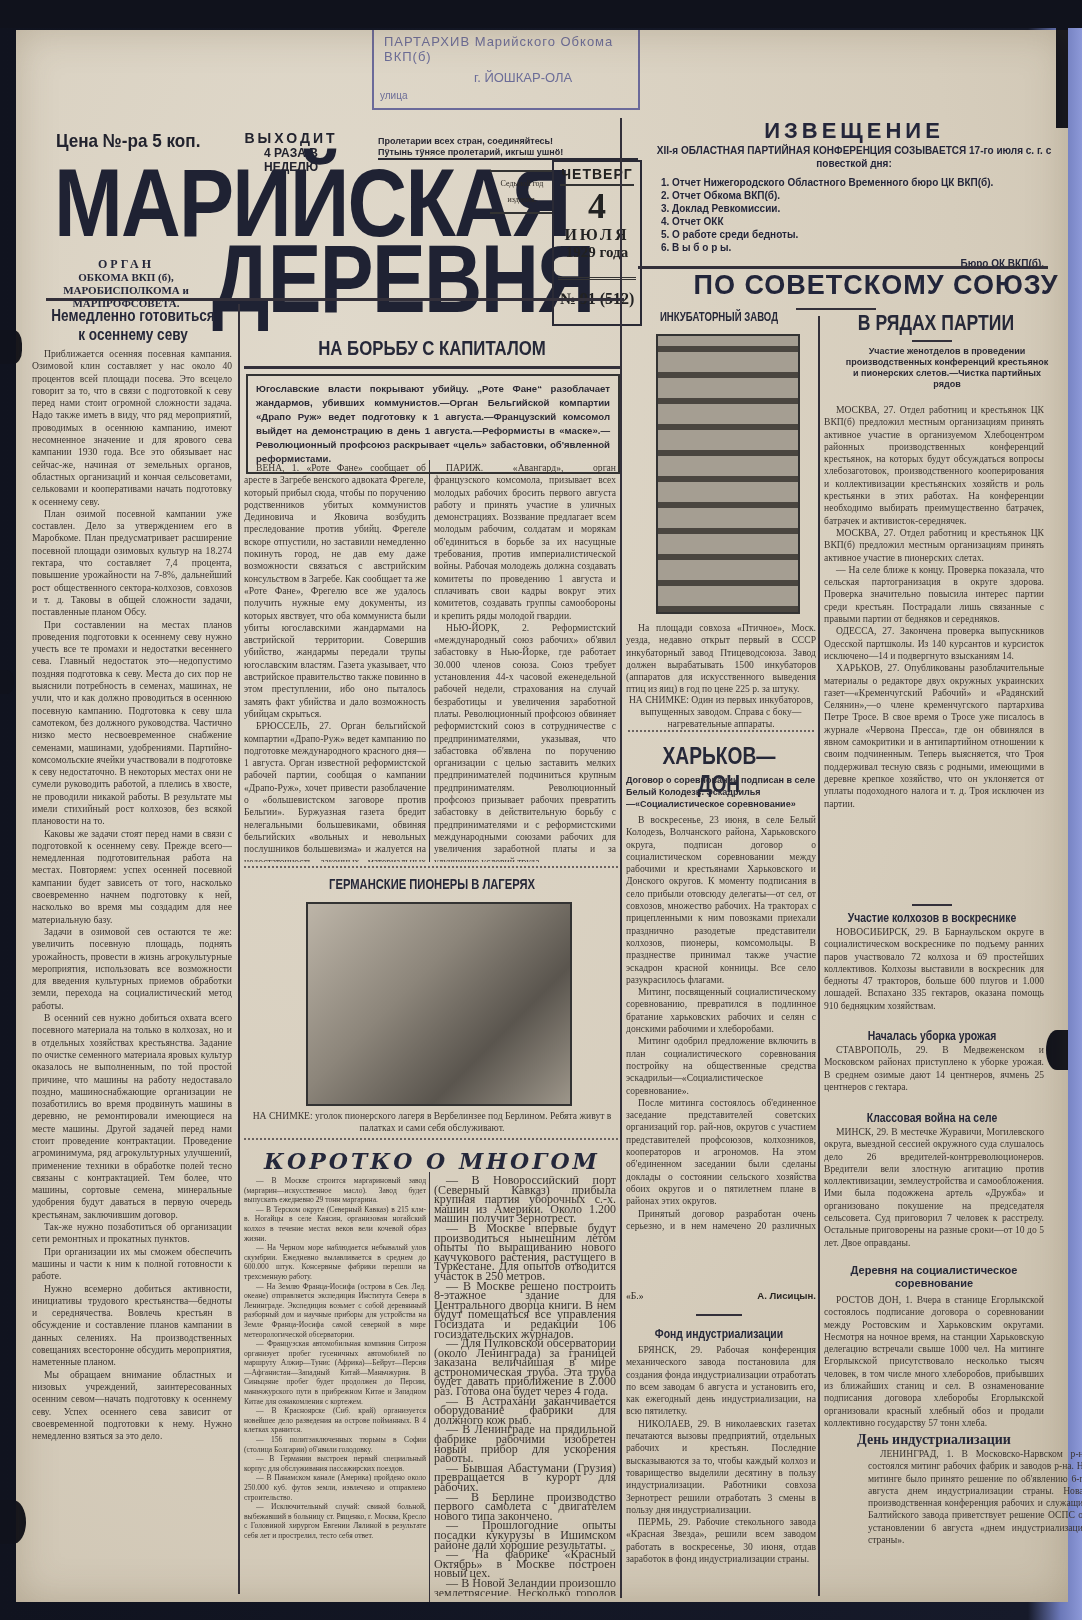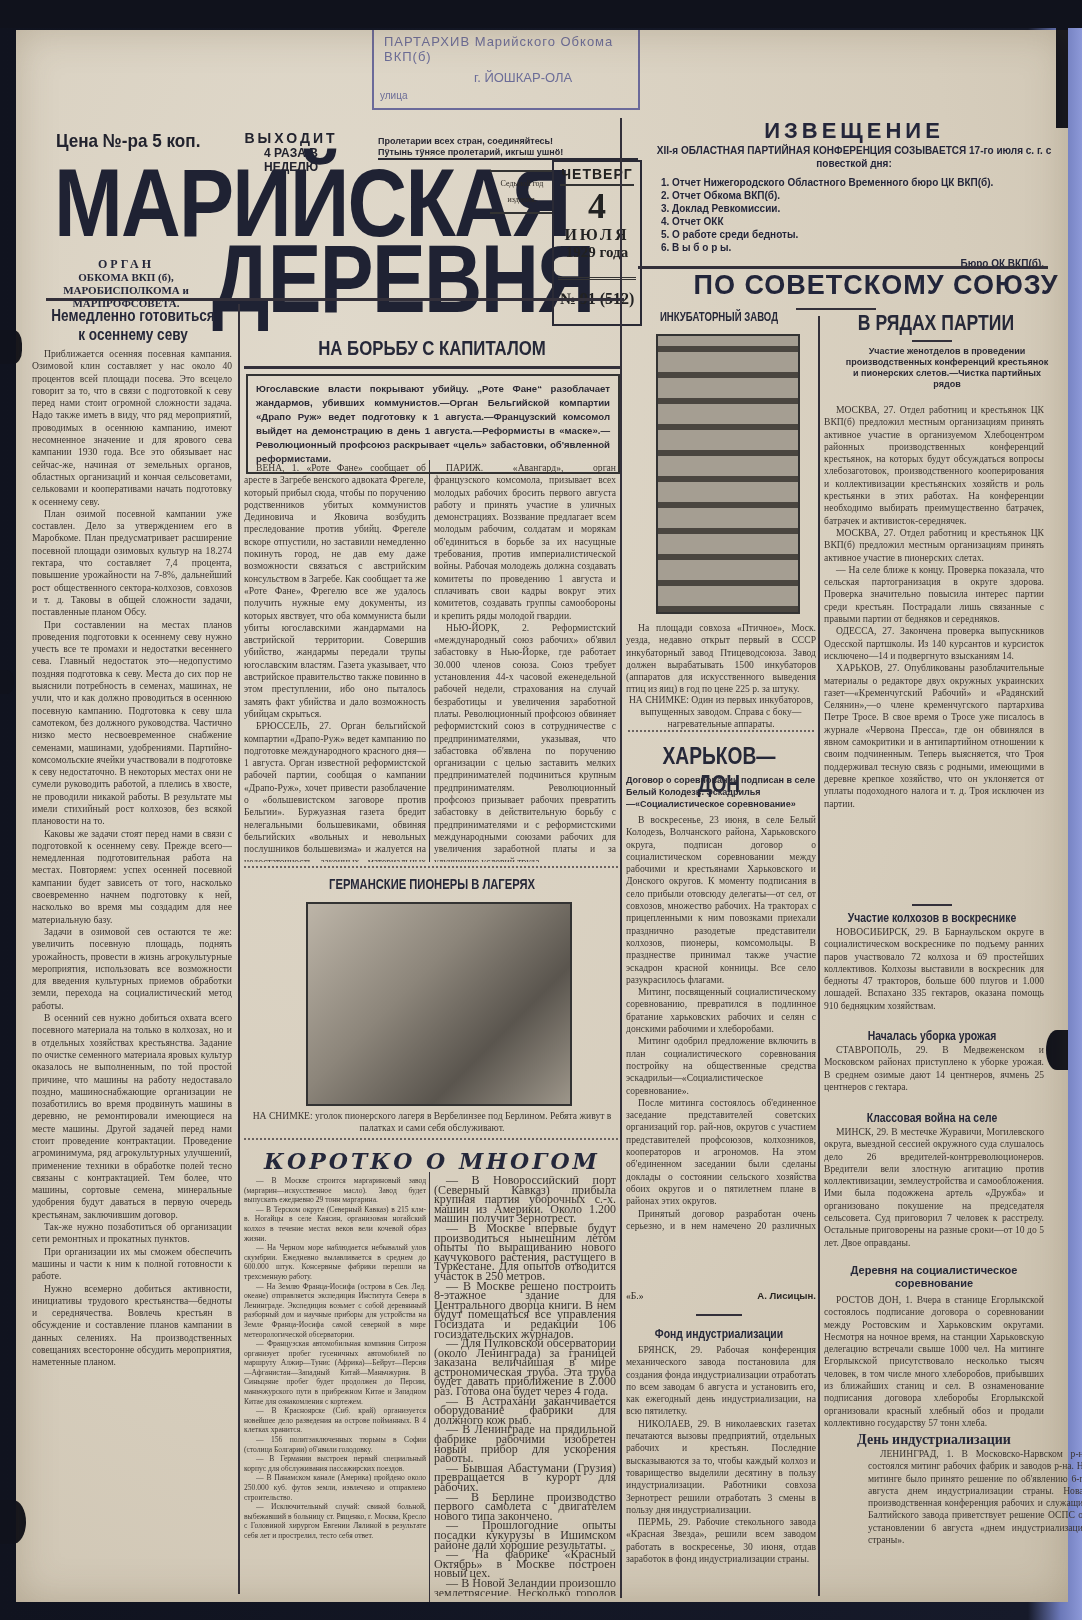--- a/index.html
+++ b/index.html
@@ -116,20 +116,21 @@
   <div class="col" style="left:16px;top:318px;width:200px;height:1200px;">
     <p>Приближается осенняя посевная кампания. Озимовой клин составляет у нас около 40 процентов всей площади посева. Это всецело говорит за то, что в связи с подготовкой к севу перед нами стоит огромной сложности задача. Надо также иметь в виду, что ряд мероприятий, проводимых в осеннюю кампанию, имеют несомненное значение и для ярового сева кампании 1930 года. Все это обязывает нас сейчас-же, начиная от земельных органов, областных организаций и кончая сельсоветами, сельковами и кооперативами начать подготовку к осеннему севу.</p>
     <p>План озимой посевной кампании уже составлен. Дело за утверждением его в Маробкоме. План предусматривает расширение посевной площади озимовых культур на 18.274 гектара, что составляет 7,4 процента, повышение урожайности на 7-8%, дальнейший рост общественного сектора-колхозов, совхозов и т. д. Таковы в общей сложности задачи, поставленные планом Обсу.</p>
     <p>При составлении на местах планов проведения подготовки к осеннему севу нужно учесть все те промахи и недостатки весеннего сева. Главный недостаток это—недопустимо поздняя подготовка к севу. Места до сих пор не выяснили потребность в семенах, машинах, не учли, что и как должно проводиться в осеннюю посевную кампанию. Подготовка к севу шла самотеком, без должного руководства. Частично низко место несвоевременное снабжение семенами, машинами, удобрениями. Партийно-комсомольские ячейки участвовали в подготовке к севу недостаточно. В некоторых местах они не сумели руководить работой, а плелись в хвосте, не проводили никакой работы. В результате мы имели стихийный рост колхозов, без всякой плановости на то.</p>
     <p>Каковы же задачи стоят перед нами в связи с подготовкой к осеннему севу. Прежде всего—немедленная подготовительная работа на местах. Повторяем: успех осенней посевной кампании будет зависеть от того, насколько своевременно начнем подготовку к ней, насколько во время мы создадим для нее материальную базу.</p>
     <p>Задачи в озимовой сев остаются те же: увеличить посевную площадь, поднять урожайность, провести в жизнь агрокультурные мероприятия, использовать все возможности для введения культурных приемов обработки земли, перехода на социалистический метод работы.</p>
     <p>В осенний сев нужно добиться охвата всего посевного материала на только в колхозах, но и в отдельных хозяйствах крестьянства. Задание по очистке семенного материала яровых культур оказалось не выполненным, по той простой причине, что машины на работу недоставало поздно, машиноснабжающие организации не позаботились во время продвинуть машины в деревню, не ремонтировали имеющиеся на месте машины. Другой задачей перед нами стоит проведение контрактации. Проведение агроминимума, ряд агрокультурных улучшений, применение техники в обработке полей тесно связаны с контрактацией. Тем более, что машины, сортовые семена, минеральные удобрения будут даваться в первую очередь крестьянам, заключившим договор.</p>
     <p>Так-же нужно позаботиться об организации сети ремонтных и прокатных пунктов.</p>
     <p>При организации их мы сможем обеспечить машины и части к ним к полной готовности к работе.</p>
     <p>Нужно всемерно добиться активности, инициативы трудового крестьянства—бедноты и середнячества. Вовлечь крестьян в обсуждение и составление планов кампании в данных селениях. На производственных совещаниях всесторонне обсудить мероприятия, наметенные планом.</p>
+    <p>Мы обращаем внимание областных и низовых учреждений, заинтересованных осенним севом—начать подготовку к осеннему севу. Успех осеннего сева зависит от своевременной подготовки к нему. Нужно немедленно взяться за это дело.</p>
   </div>
 
   <div class="abs h-cond" style="left:230px;top:306px;width:372px;font-size:21px;">НА БОРЬБУ С КАПИТАЛОМ</div>
   <div class="hline" style="left:228px;top:336px;width:376px;height:3px;"></div>
   <div class="abs lead-box" style="left:230px;top:344px;width:354px;">Югославские власти покрывают убийцу. „Роте Фане“ разоблачает жандармов, убивших коммунистов.—Орган Бельгийской компартии «Драпо Руж» ведет подготовку к 1 августа.—Французский комсомол выйдет на демонстрацию в день 1 августа.—Реформисты в «маске».—Революционный профсоюз раскрывает «цель» забастовки, об'явленной реформистами.</div>
   <div class="col" style="left:228px;top:432px;width:182px;height:400px;">
     <p>ВЕНА, 1. «Роте Фане» сообщает об аресте в Загребе венского адвоката Фрегеле, который прибыл сюда, чтобы по поручению родственников убитых коммунистов Дединовича и Яковича возбудить преследование против убийц. Фрегеле вскоре отпустили, но заставили немедленно покинуть город, не дав ему даже возможности связаться с австрийским консульством в Загребе. Как сообщает та же «Роте Фане», Фрегелю все же удалось получить нужные ему документы, из которых явствует, что оба коммуниста были убиты югославскими жандармами на австрийской территории. Совершив убийство, жандармы передали трупы югославским властям. Газета указывает, что австрийское правительство также повинно в этом преступлении, ибо оно пыталось замять факт убийства и дало возможность убийцам скрыться.</p>
     <p>БРЮССЕЛЬ, 27. Орган бельгийской компартии «Драпо-Руж» ведет кампанию по подготовке международного красного дня—1 августа. Орган известной реформистской рабочей партии, сообщая о кампании «Драпо-Руж», хочет привести разоблачение о «большевистском заговоре против Бельгии». Буржуазная газета бредит нелегальными большевиками, обвиняя бельгийских «вольных и невольных послушников большевизма» и жалуется на недостаточность законных материальных средств, которыми она располагает для этой цели».</p>
   </div>
   <div class="col" style="left:418px;top:432px;width:182px;height:400px;">

